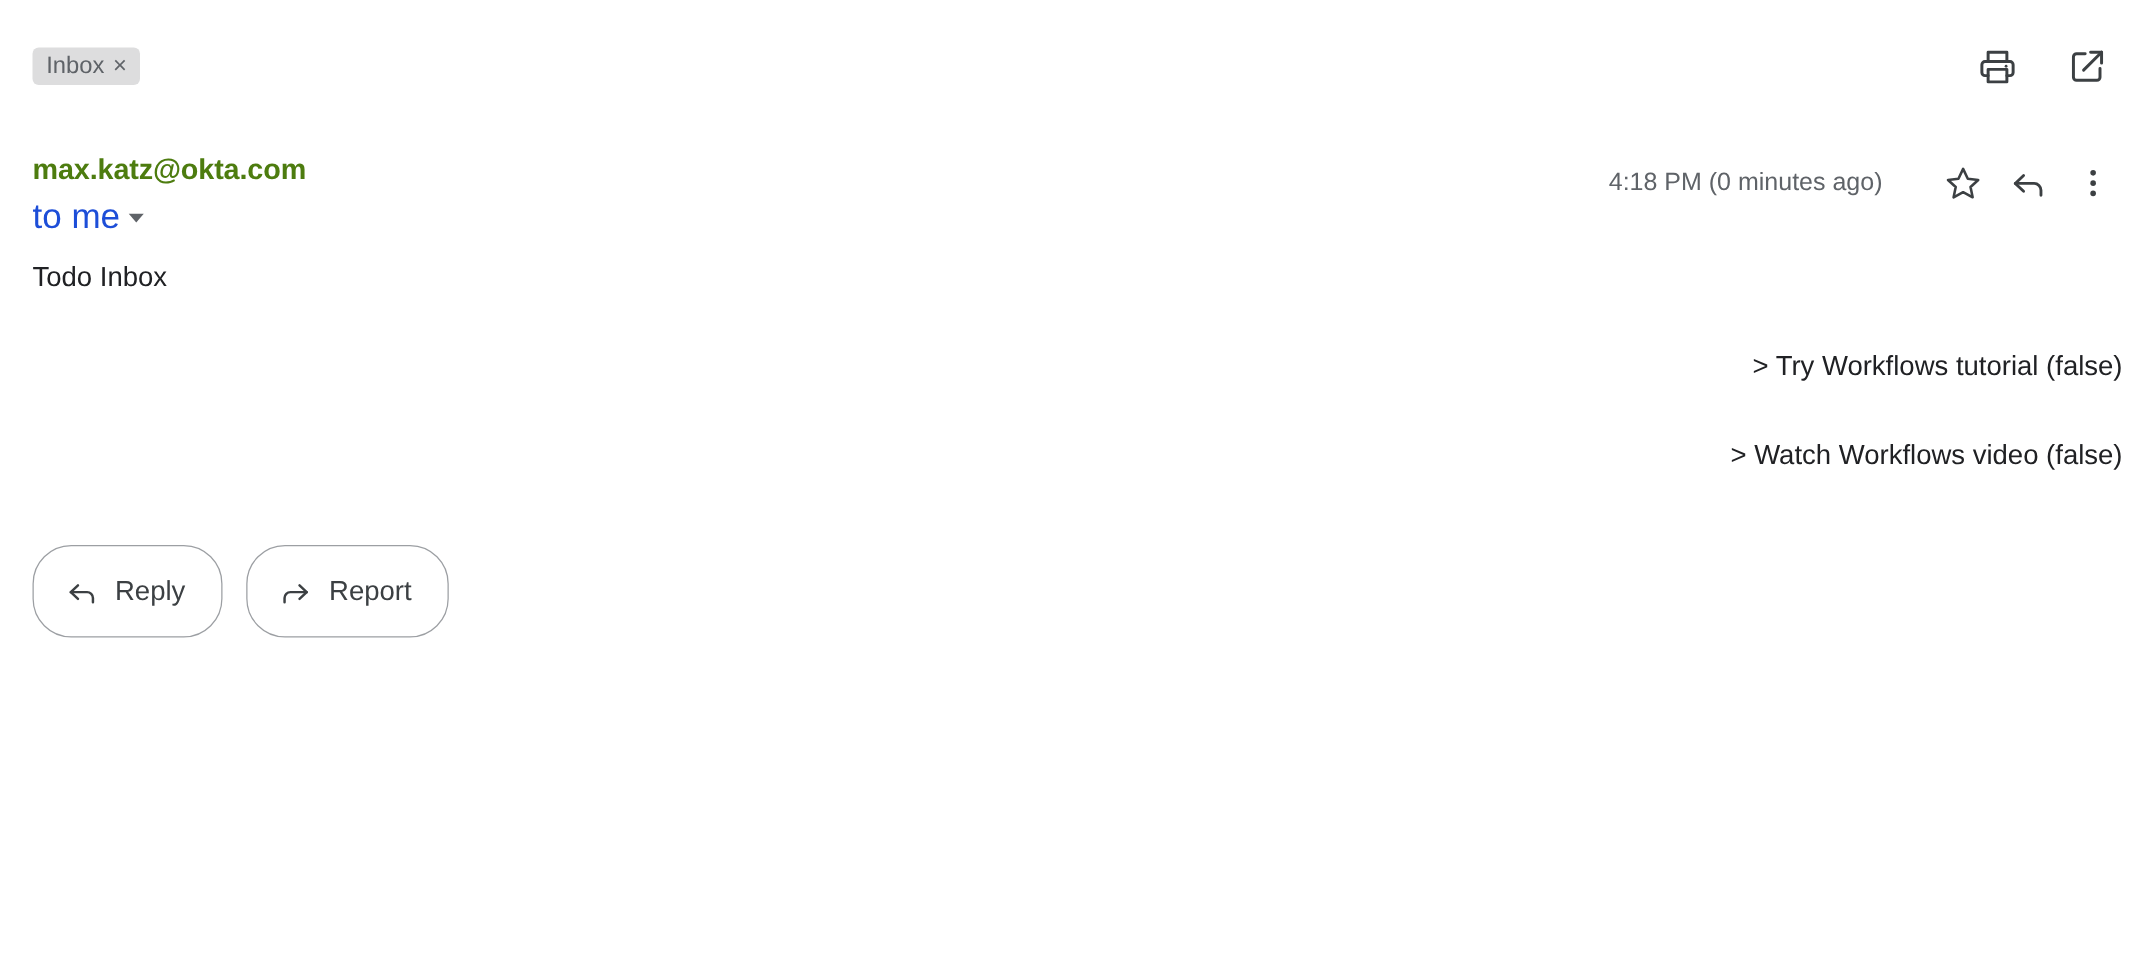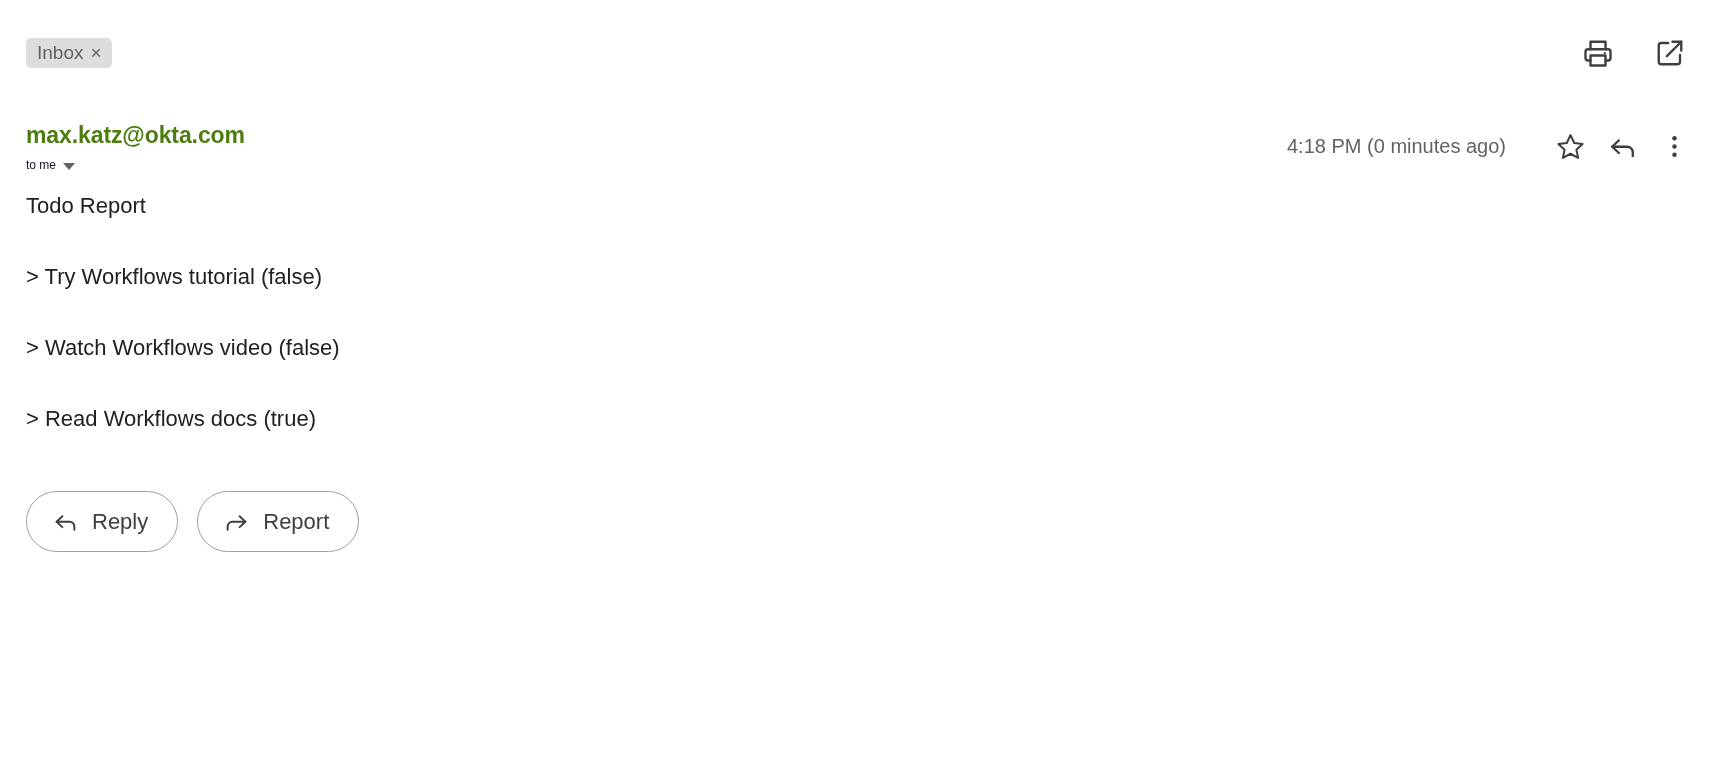--- a/index.html
+++ b/index.html
@@ -97,22 +97,22 @@
 
   .recipient-line {
     display: flex;
     align-items: center;
     gap: 7px;
     margin-top: 9px;
     cursor: pointer;
   }
 
   .recipient-text {
-    font-size: 12px;
-    color: #0f172a;
+    font-size: 28px;
+    color: #1d4ed8;
     line-height: 1;
   }
 
   .caret-down {
     width: 0; height: 0;
     border-left: 6px solid transparent;
     border-right: 6px solid transparent;
     border-top: 7px solid #5f6368;
     margin-top: 3px;
   }
@@ -152,34 +152,34 @@
     font-size: 22px;
     color: #202124;
     line-height: 1;
   }
 
   .body-line {
     line-height: 1;
     white-space: pre-wrap;
   }
 
-  .body-line + .body-line { margin-top: 49px; }
+  .body-line + .body-line { margin-top: 49px; text-align: right; }
 
   
   .footer-actions {
     display: flex;
     gap: 19px;
     margin-top: 61px;
   }
 
   .pill-btn {
     display: inline-flex;
     align-items: center;
     gap: 14px;
-    height: 61px;
+    height: 74px;
     padding: 0 29px 0 26px;
     border: 1px solid #9c9fa3;
     border-radius: 31px;
     background: #ffffff;
     font-family: "Liberation Sans", sans-serif;
     font-size: 22px;
     color: #3c4043;
     cursor: pointer;
     white-space: nowrap;
   }
@@ -258,24 +258,23 @@
             <circle cx="12" cy="5.2" r="1.85"></circle>
             <circle cx="12" cy="12" r="1.85"></circle>
             <circle cx="12" cy="18.8" r="1.85"></circle>
           </svg>
         </span>
       </div>
     </div>
   </div>
 
   <div class="mail-body">
-    <div class="body-line">Todo Report</div>
+    <div class="body-line">Todo Inbox</div>
     <div class="body-line">&gt; Try Workflows tutorial (false)</div>
     <div class="body-line">&gt; Watch Workflows video (false)</div>
-    <div class="body-line">&gt; Read Workflows docs (true)</div>
   </div>
 
   <div class="footer-actions">
     <button class="pill-btn">
       <span>
         <svg width="25" height="25" viewBox="0 0 24 24" fill="none" stroke="#3c4043" stroke-width="1.9" stroke-linecap="round" stroke-linejoin="round">
           <polyline points="9,7 3.5,12.2 9,17.4"></polyline>
           <path d="M3.5 12.2H16a4.5 4.5 0 0 1 4.5 4.5V20"></path>
         </svg>
       </span>

